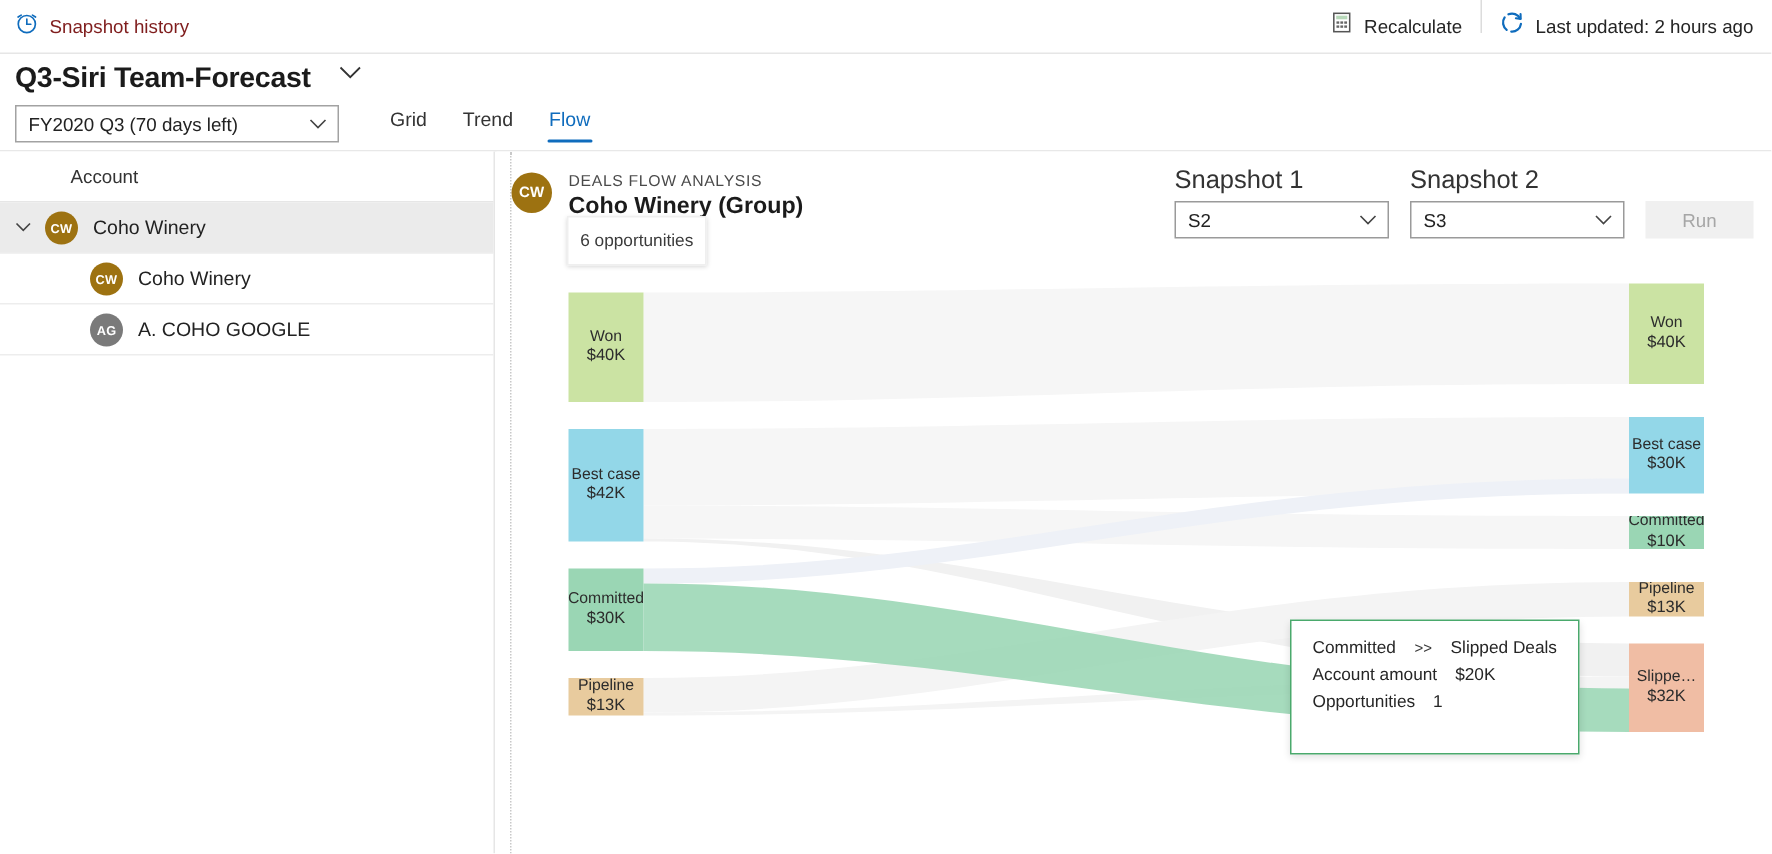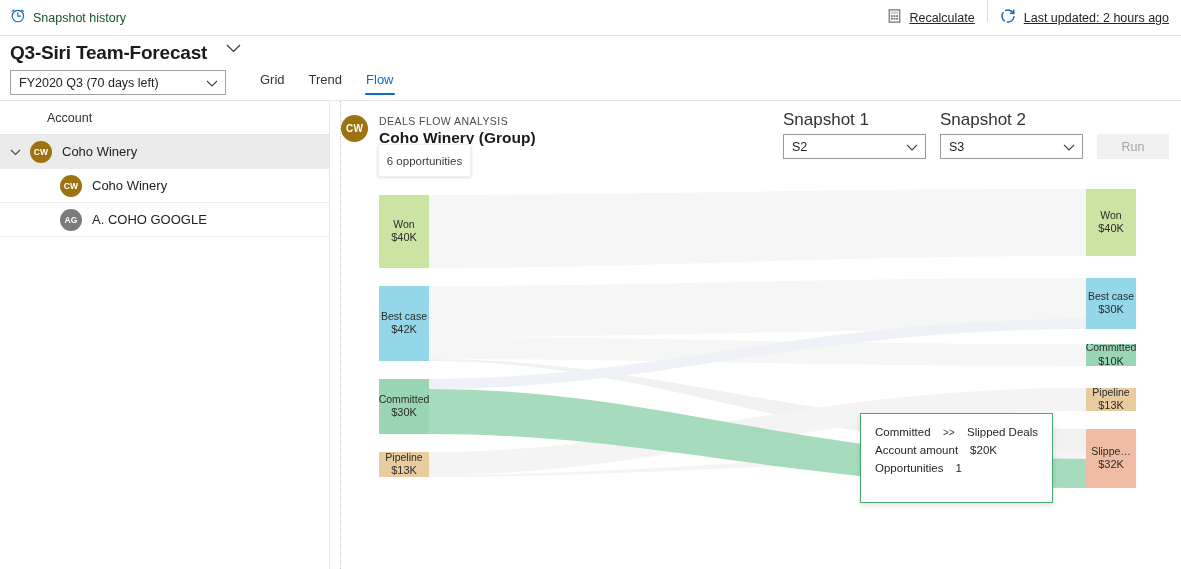--- a/index.html
+++ b/index.html
@@ -12,23 +12,23 @@
   }
   .app { position: relative; width: 1181px; height: 569px; }
 
   
   .topbar {
     position: absolute; left: 0; top: 0; width: 1181px; height: 36px;
     border-bottom: 1px solid #e6e6e6;
     display: flex; align-items: center;
   }
   .snap-hist { display: flex; align-items: center; gap: 8px; padding-left: 10px; }
-  .snap-hist .lbl { font-size: 12.5px; color: #14532d; }
+  .snap-hist .lbl { font-size: 12.5px; color: #7f1d1d; }
   .topbar-right {
-    margin-left: auto; display: flex; height: 100%; text-decoration: underline;
+    margin-left: auto; display: flex; height: 100%;
   }
   .tb-item { display: flex; align-items: center; gap: 8px; padding: 0 12px; height: 100%; }
   .tb-item .lbl { font-size: 12.5px; color: #242424; white-space: nowrap; }
   .tb-sep { width: 1px; height: 22px; background: #dcdcdc; }
 
   
   .titleblock {
     position: absolute; left: 0; top: 36px; width: 1181px; height: 65px;
     border-bottom: 1px solid #e8e8e8;
   }

